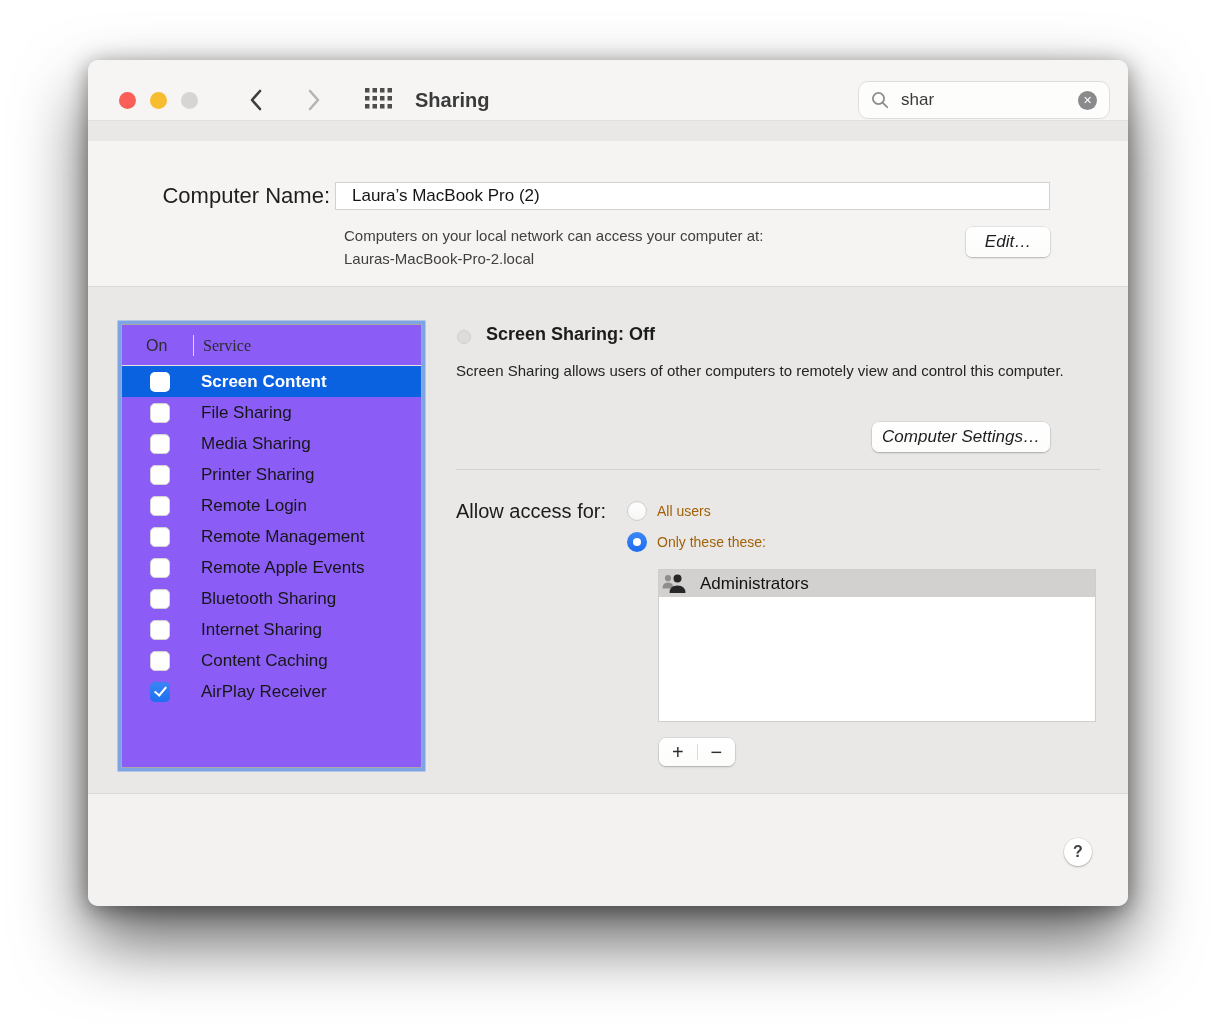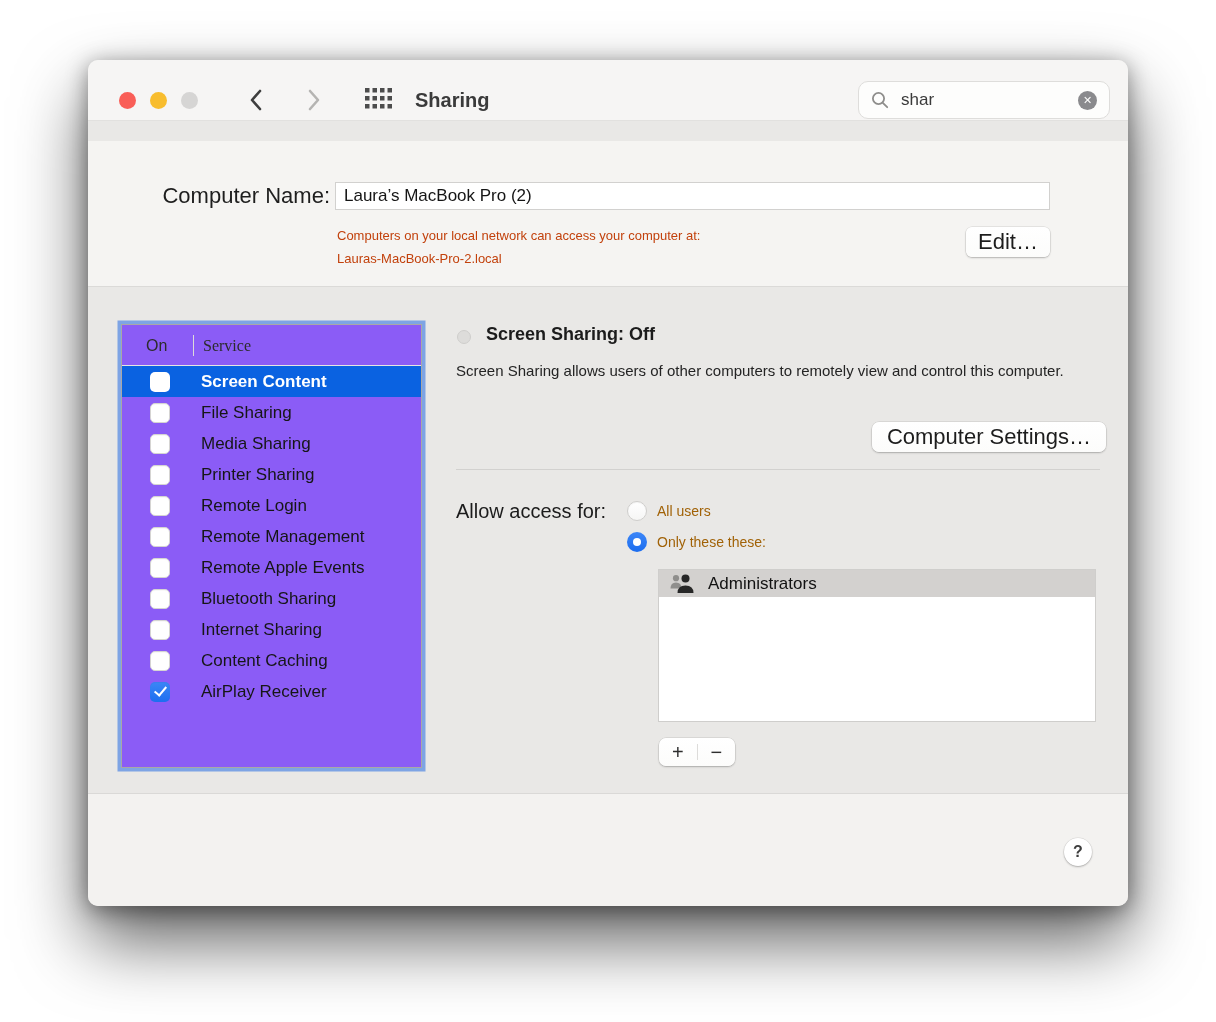--- a/index.html
+++ b/index.html
@@ -27,25 +27,25 @@
   .search-text{flex:1;border:none;outline:none;background:transparent;font-size:17px;color:#3a3a3a;
     margin-left:10px;font-family:inherit;min-width:0;}
   .clear-btn{width:19px;height:19px;border-radius:50%;background:#8a8a8d;color:#fdfdfc;display:flex;
     align-items:center;justify-content:center;font-size:11px;font-weight:700;line-height:1;}
 
   
   .top-section{position:absolute;left:0;top:81px;width:100%;height:145px;background:#f5f4f2;}
   .cn-label{position:absolute;left:0;top:41px;width:242px;height:28px;display:flex;align-items:center;
     justify-content:flex-end;font-size:22px;color:#1e1e1e;}
   .cn-field{position:absolute;left:247px;top:41px;width:715px;height:28px;background:#ffffff;
-    border:1px solid #d2d1cf;font-size:17px;color:#151515;padding:0 8px;outline:none;font-family:inherit;}
-  .cn-desc{position:absolute;left:249px;top:83px;font-size:13px;color:#c2410c;line-height:23px;}
+    border:1px solid #d2d1cf;font-size:17px;color:#151515;padding:0 16px;outline:none;font-family:inherit;}
+  .cn-desc{position:absolute;left:256px;top:83px;font-size:15px;color:#404040;line-height:23px;}
   .push-btn{background:linear-gradient(#ffffff,#fcfcfb);border:none;border-radius:6px;
-    box-shadow:0 1px 2px rgba(0,0,0,.22),0 0 0 .5px rgba(0,0,0,.12);font-size:22px;color:#1d1d1d;
-    font-family:inherit;display:flex;align-items:center;justify-content:center;}
+    box-shadow:0 1px 2px rgba(0,0,0,.22),0 0 0 .5px rgba(0,0,0,.12);font-size:17px;color:#1d1d1d;
+    font-family:inherit;display:flex;align-items:center;justify-content:center;font-style:italic;}
   .edit-btn{position:absolute;left:878px;top:86px;width:84px;height:30px;}
 
   
   .main-section{position:absolute;left:0;top:226px;width:100%;height:507px;background:#e9e8e6;
     border-top:1px solid #dbdad8;}
 
   
   .svc-list{position:absolute;left:33px;top:37px;width:301px;height:444px;background:#8b5cf6;
     border:1px solid #a9a8a6;box-shadow:0 0 0 3.5px rgba(120,160,228,.95);}
   .svc-header{position:relative;height:41px;border-bottom:1px solid #e6e5e3;}
@@ -63,37 +63,37 @@
   .svc-row.selected .cbx{border:none;box-shadow:none;}
   .cbx.checked{background:linear-gradient(#3b86f6,#1d6ef0);border:none;}
   .cbx.checked::after{content:"";width:5px;height:10px;border-right:2.2px solid #fff;
     border-bottom:2.2px solid #fff;transform:rotate(40deg);margin-bottom:3px;}
 
   
   .status-dot{position:absolute;left:369px;top:43px;width:14px;height:14px;border-radius:50%;
     background:#dddcda;border:1px solid #cfcecc;}
   .status-title{position:absolute;left:398px;top:37px;font-size:18px;font-weight:600;color:#1c1c1c;}
   .detail-desc{position:absolute;left:368px;top:73px;width:650px;font-size:15px;color:#242424;line-height:22px;}
-  .settings-btn{position:absolute;left:784px;top:135px;width:234px;height:30px;border-radius:7px;}
+  .settings-btn{position:absolute;left:784px;top:135px;width:178px;height:30px;border-radius:7px;}
   .detail-divider{position:absolute;left:368px;top:182px;width:644px;height:1px;background:#d2d1cf;}
   .allow-label{position:absolute;left:368px;top:212px;height:24px;display:flex;align-items:center;
     font-size:20px;color:#1c1c1c;}
   .radio-row{position:absolute;left:539px;display:flex;align-items:center;height:24px;}
   .radio-row.r1{top:212px;}
   .radio-row.r2{top:243px;}
   .radio{width:20px;height:20px;border-radius:50%;flex:0 0 auto;}
   .radio.off{background:linear-gradient(#ffffff,#f6f6f5);border:1px solid #cfcecc;
     box-shadow:inset 0 1px 1px rgba(0,0,0,.04);}
   .radio.on{background:linear-gradient(#3c86f7,#1c6def);display:flex;align-items:center;justify-content:center;}
   .radio.on::after{content:"";width:8px;height:8px;border-radius:50%;background:#ffffff;}
   .radio-label{margin-left:10px;font-size:14px;color:#a16207;}
 
   .users-list{position:absolute;left:570px;top:282px;width:438px;height:153px;background:#ffffff;
     border:1px solid #cfcecc;}
-  .user-row{height:27px;background:#d3d1cf;display:flex;align-items:center;padding-left:10px;}
+  .user-row{height:27px;background:#d3d1cf;display:flex;align-items:center;padding-left:2px;}
   .user-name{margin-left:12px;font-size:17px;color:#121212;}
 
   .seg{position:absolute;left:571px;top:451px;width:76px;height:28px;border-radius:7px;
     background:linear-gradient(#ffffff,#fcfcfb);box-shadow:0 1px 2px rgba(0,0,0,.22),0 0 0 .5px rgba(0,0,0,.12);
     display:flex;align-items:center;}
   .seg-btn{flex:1;height:100%;background:transparent;border:none;font-size:20px;font-weight:400;
     color:#2e2e2e;font-family:inherit;display:flex;align-items:center;justify-content:center;padding:0;line-height:1;}
   .seg-div{width:1px;height:16px;background:#dddcda;}
 
   

